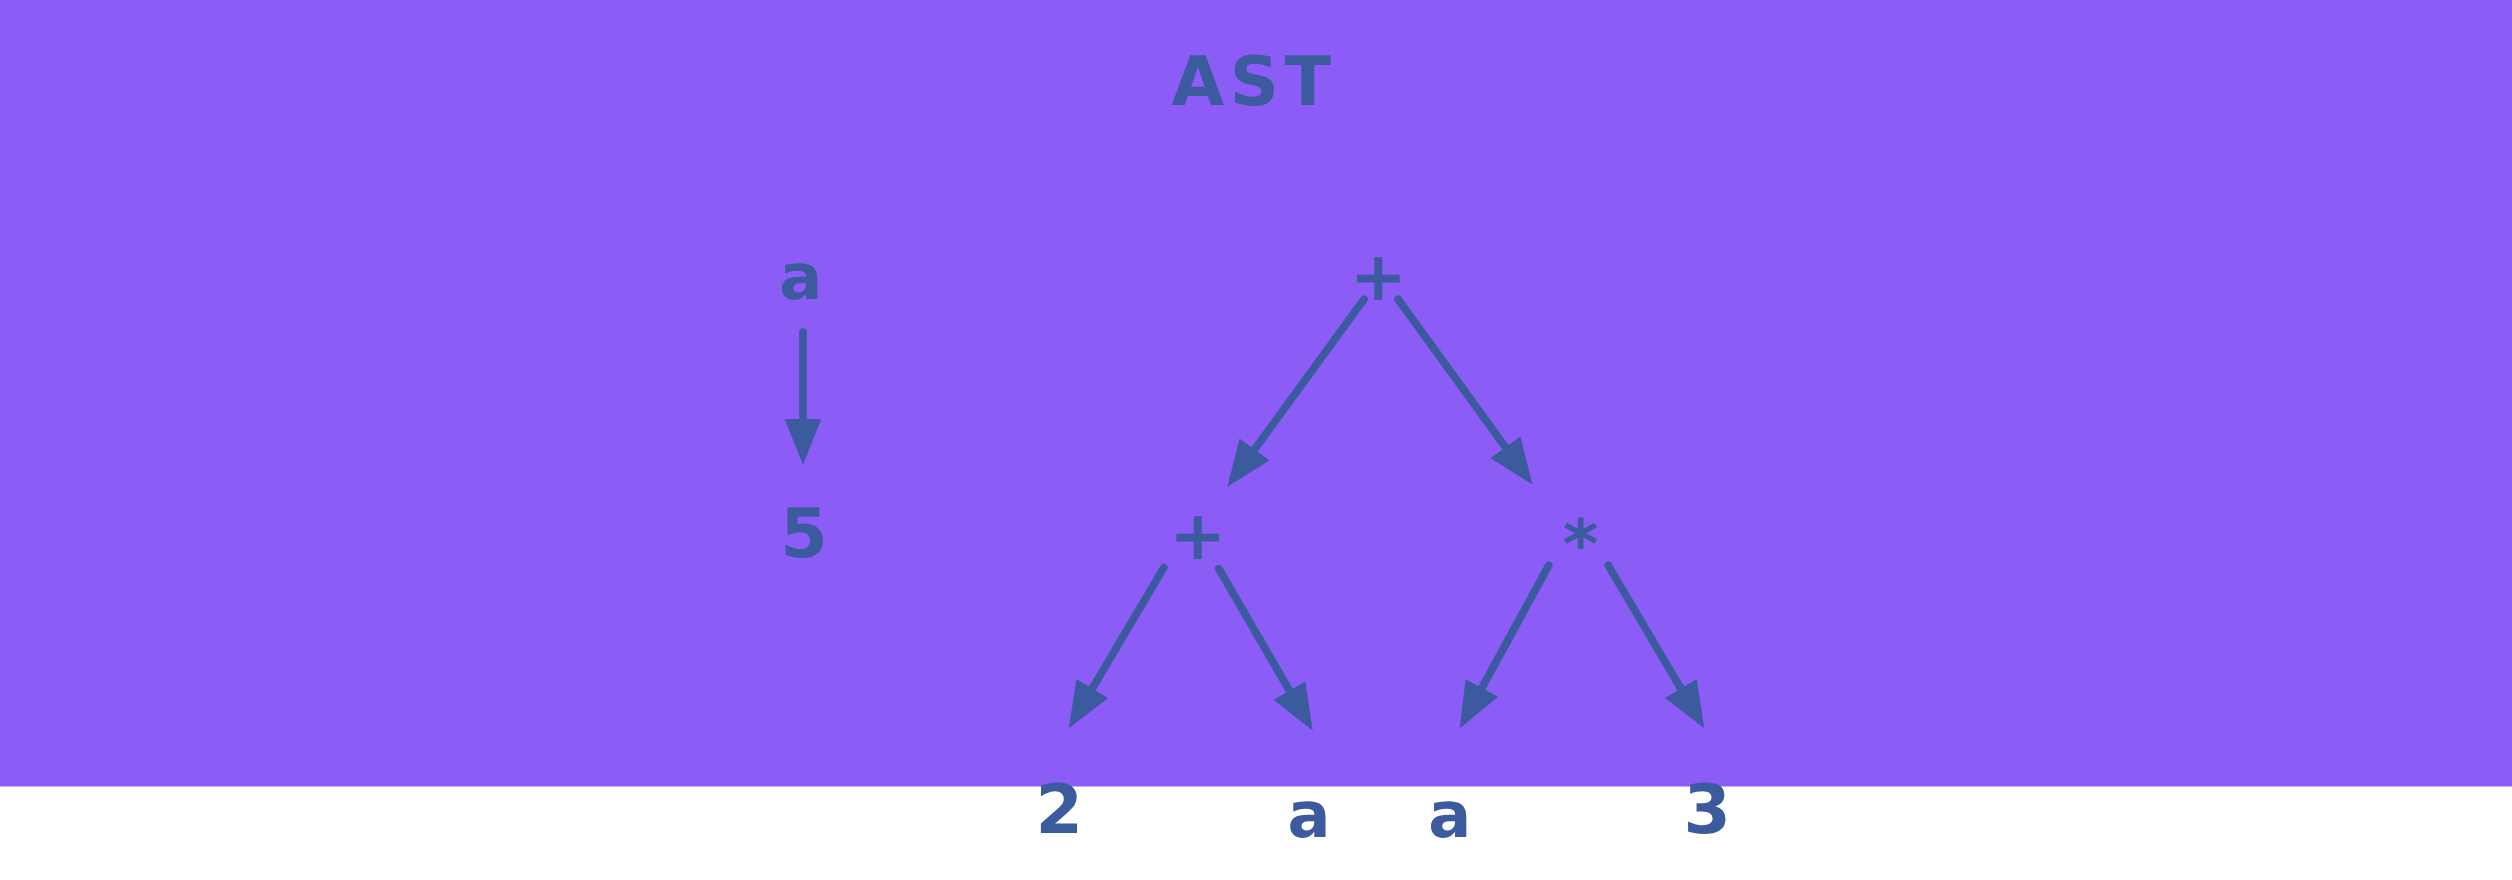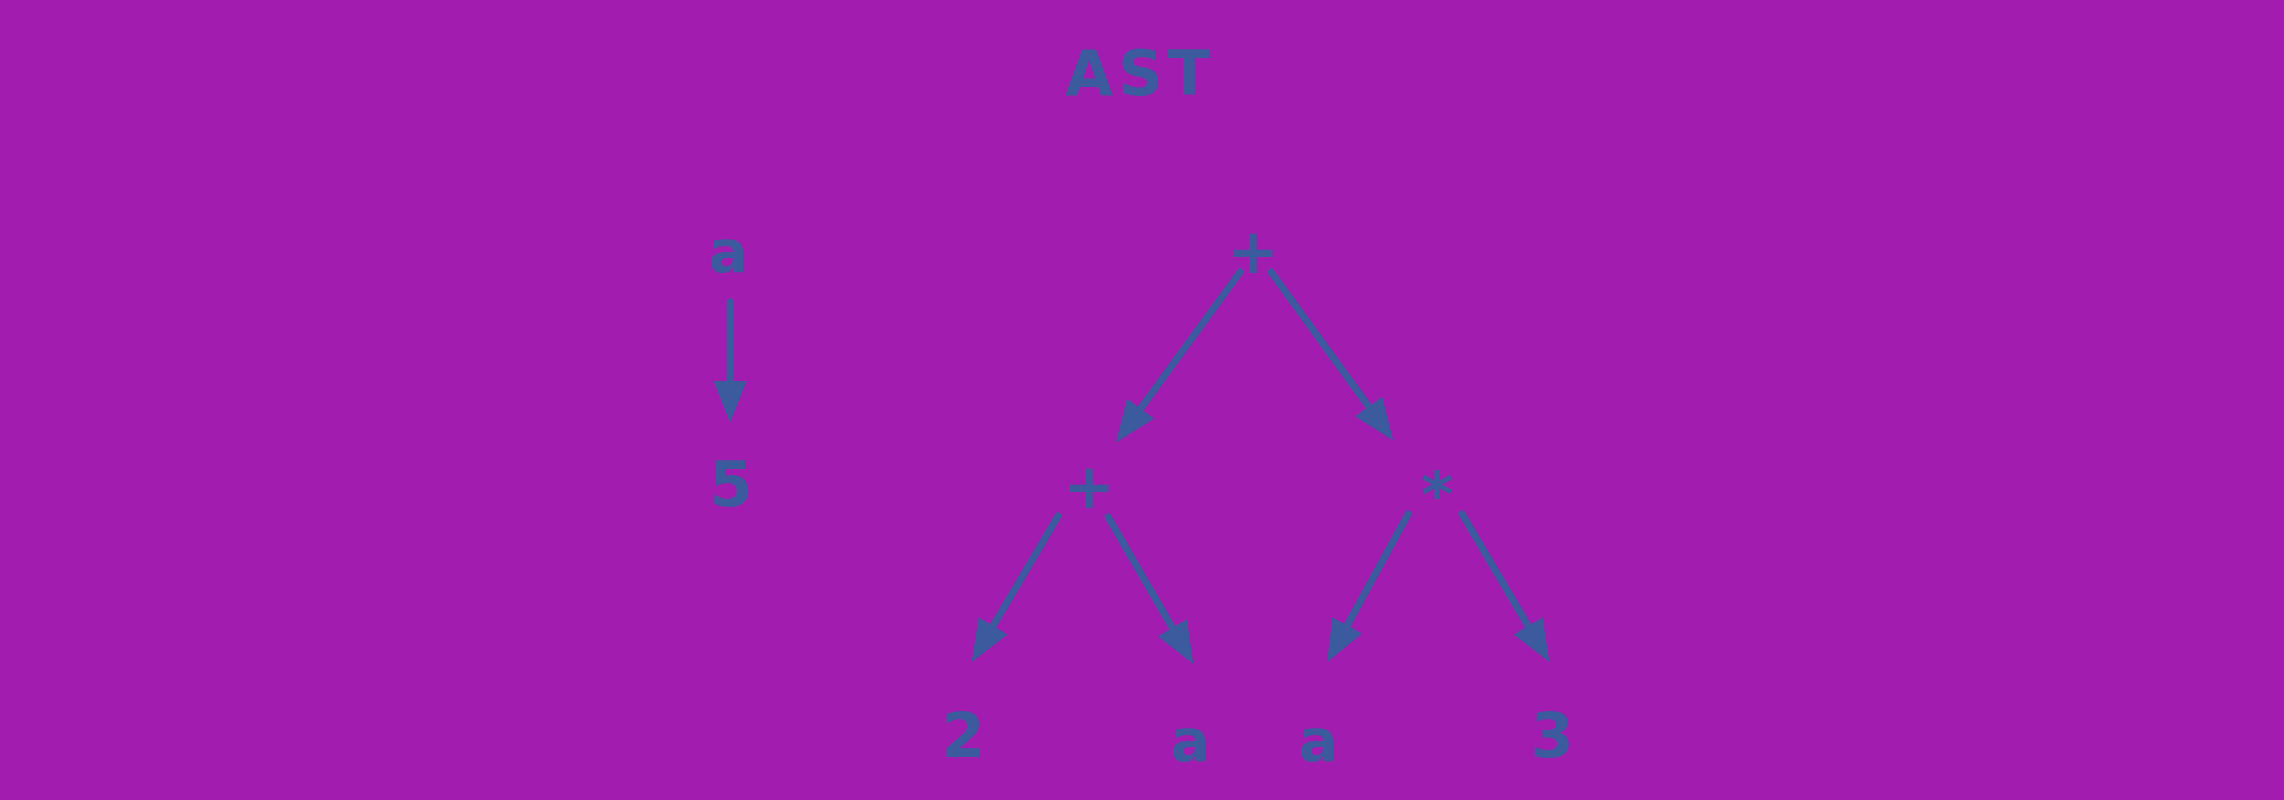--- a/index.html
+++ b/index.html
@@ -7,22 +7,22 @@
     padding: 0;
     background: #ffffff;
     width: 2284px;
     height: 800px;
     overflow: hidden;
     font-family: "DejaVu Sans", "Liberation Sans", sans-serif;
   }
   .stage {
     position: relative;
     width: 2284px;
-    height: 800px;
-    background: #a21caf;
+    height: 715px;
+    background: #8b5cf6;
   }
   svg { display: block; }
   .edge {
     stroke: #3b5b9e;
     stroke-width: 7;
     stroke-linecap: round;
     fill: none;
   }
   .node-label {
     fill: #3b5b9e;

